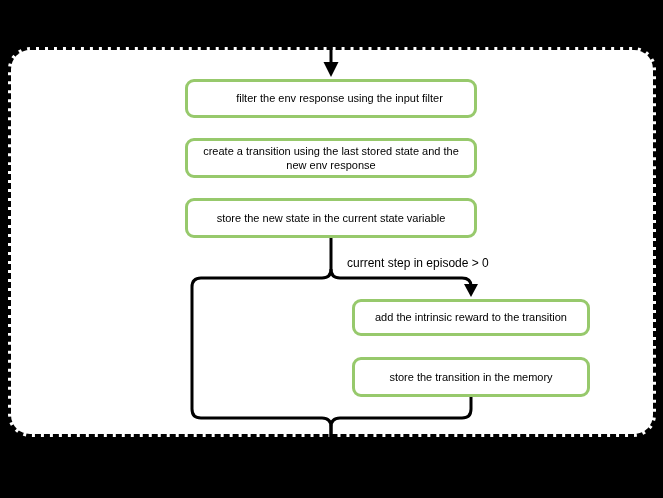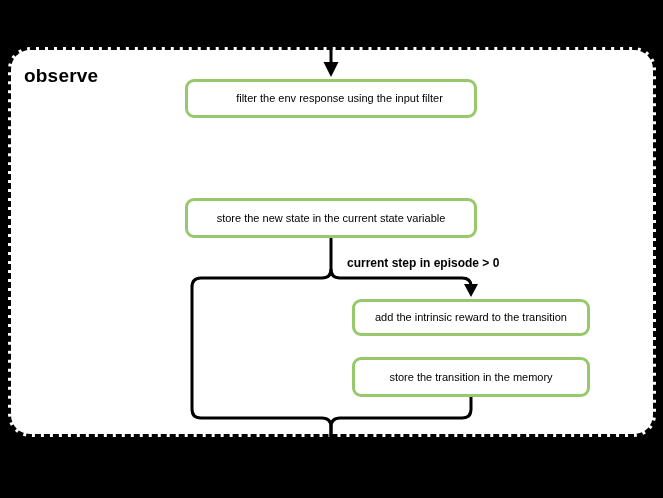--- a/index.html
+++ b/index.html
@@ -44,21 +44,21 @@
     padding:2px 4px;
     white-space:pre-line;
   }
   .node-1{left:185px;top:79px;width:292px;height:39px;padding-left:21px;}
   .node-2{left:185px;top:138px;width:292px;height:40px;}
   .node-3{left:185px;top:198px;width:292px;height:40px;text-align:center;}
   .node-4{left:352px;top:299px;width:238px;height:37px;}
   .node-5{left:352px;top:357px;width:238px;height:40px;}
   .cond-label{
     position:absolute;left:347px;top:256px;
-    font-size:12px;font-weight:bold;
+    font-size:12px;font-weight:normal;
   }
 </style>
 </head>
 <body>
 
 <div class="stage">
 
   <div class="panel"></div>
 
   <svg class="connectors" width="663" height="498" viewBox="0 0 663 498" xmlns="http://www.w3.org/2000/svg">
@@ -73,26 +73,29 @@
     <path d="M331 269 Q331 278 322 278 L201 278 Q192 278 192 287 L192 409 Q192 418 201 418 L322 418 Q331 418 331 427 L331 456"></path>
 
     <g>
       <path d="M331 269 Q331 278 340 278 L462 278 Q471 278 471 286"></path>
       <polygon points="464,284 478,284 471,297"></polygon>
     </g>
 
     <path d="M471 397 L471 409 Q471 418 462 418 L340 418 Q331 418 331 427 L331 456"></path>
   </svg>
 
-  <div class="title">observe</div>
 
   <div class="node node-1">
     <span>filter the env response using the input filter</span>
   </div>
 
+  <div class="node node-2">
+    <span>create a transition using the last stored state and the
+new env response</span>
+  </div>
 
   <div class="node node-3">
     <span>store the new state in the current state variable</span>
   </div>
 
   <div class="cond-label">current step in episode &gt; 0</div>
 
   <div class="node node-5">
     <span>store the transition in the memory</span>
   </div>

